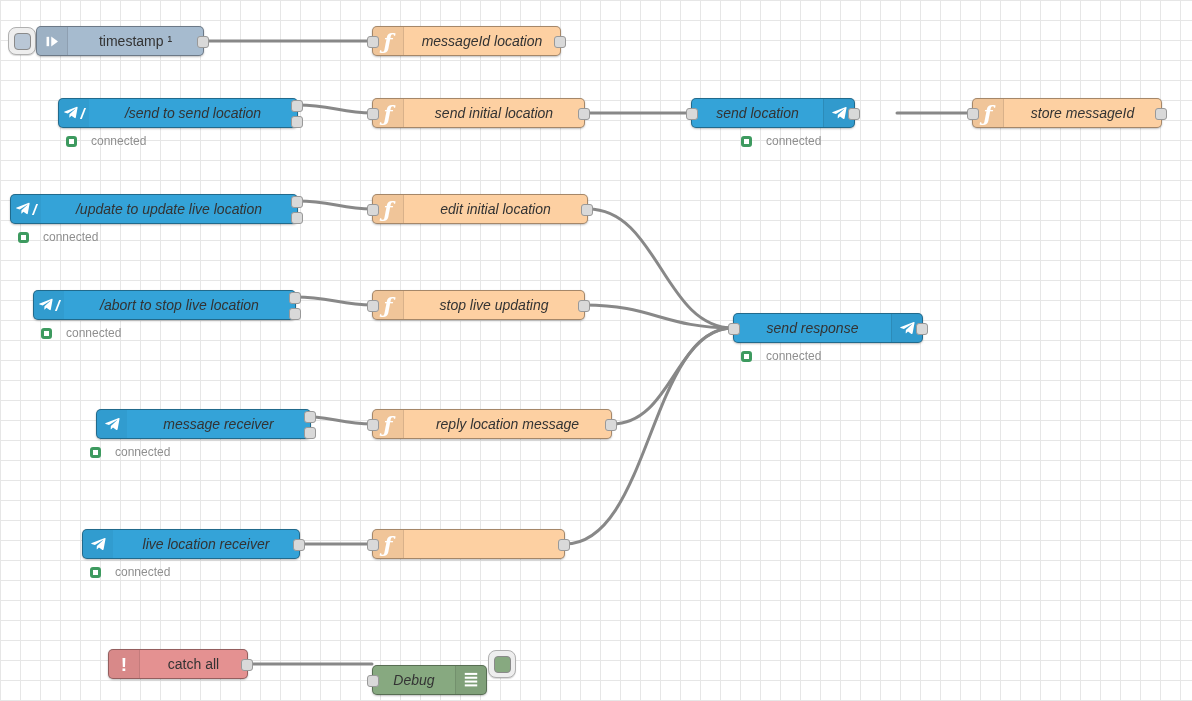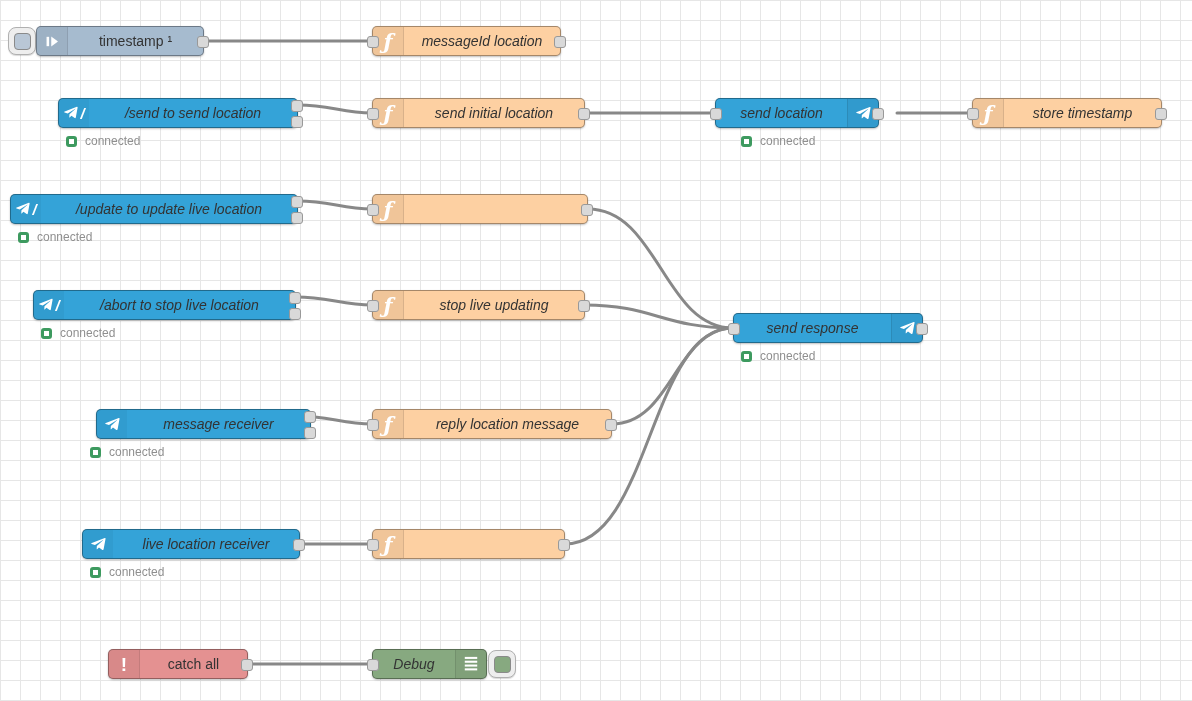--- a/index.html
+++ b/index.html
@@ -19,21 +19,21 @@
     border:1px solid rgba(0,0,0,.35);border-radius:5px;
     display:flex;align-items:stretch;
     box-shadow:0 1px 2px rgba(0,0,0,.25);
     font-style:italic;
   }
   .upright .label{font-style:normal;}
   .n-telegram{background:#34a3d8;}
   .n-func{background:#fdd0a2;}
   .n-inject{background:#a6bbcf;}
   .n-catch{background:#e49191;}
-  .n-debug{background:#87a980;}
+  .n-debug{background:#87a980;margin-top:16px;}
 
   .icon{
     width:30px;flex:0 0 30px;display:flex;align-items:center;justify-content:center;
     background:rgba(0,0,0,.05);color:#fff;
   }
   .icon.left{border-right:1px solid rgba(0,0,0,.10);border-radius:4px 0 0 4px;}
   .icon.right{border-left:1px solid rgba(0,0,0,.10);border-radius:0 4px 4px 0;}
   .icon.flat{background:rgba(0,0,0,.04);border-right:none;}
   .icon .slash{font-weight:700;font-style:italic;font-size:15px;margin-left:1px;color:#fff;}
   .icon .fglyph{font-family:"DejaVu Serif",serif;font-style:italic;font-weight:700;font-size:21px;line-height:1;}
@@ -47,21 +47,21 @@
   .port{
     position:absolute;width:10px;height:10px;box-sizing:content-box;
     background:#d9d9d9;border:1px solid #999;border-radius:3px;z-index:3;
   }
   .port.in{left:-6px;top:9px;}
   .port.out{right:-6px;top:9px;}
   .port.out.top{top:1px;}
   .port.out.bottom{top:17px;}
 
   .status{
-    position:absolute;z-index:2;display:flex;align-items:center;gap:8px;
+    position:absolute;z-index:2;display:flex;align-items:center;gap:14px;
     font-size:12px;color:#8f8f8f;font-style:normal;
   }
   .status .ring{
     width:11px;height:11px;box-sizing:border-box;background:#fff;
     border:3px solid #3d9a5f;border-radius:3px;flex:0 0 11px;
   }
 
   .btn-outer{
     position:absolute;z-index:2;width:28px;height:28px;box-sizing:border-box;
     background:#eee;border:1px solid #b0b0b0;border-radius:8px;
@@ -131,56 +131,57 @@
 
   <div class="node n-func" style="left:372px;top:98px;width:213px">
     <span class="icon left">
         <span class="fglyph">ƒ</span>
       </span>
     <span class="label">send initial location</span>
     <span class="port in"></span>
     <span class="port out"></span>
   </div>
 
-  <div class="node n-telegram" style="left:715px;top:98px;width:164px">
+  <div class="node n-telegram" style="left:691px;top:98px;width:164px">
     <span class="label">send location</span>
     <span class="icon right">
       <svg width="17" height="17" viewBox="0 0 24 24">
           <path fill="#fff" d="M21.9 4.1c.3-1.1-.4-1.6-1.1-1.3L2.6 9.8c-1.2.5-1.2 1.2-.2 1.5l4.6 1.4 10.8-6.8c.5-.3 1-.1.6.2l-8.7 7.9-.3 4.8c.5 0 .7-.2 1-.5l2.3-2.2 4.8 3.5c.9.5 1.5.2 1.7-.8z"></path>
         </svg>
     </span>
     <span class="port in"></span>
     <span class="port out"></span>
   </div>
 
   <div class="node n-func" style="left:972px;top:98px;width:190px">
     <span class="icon left">
         <span class="fglyph">ƒ</span>
       </span>
-    <span class="label">store timestamp</span>
+    <span class="label">store messageId</span>
     <span class="port in"></span>
     <span class="port out"></span>
   </div>
 
   <div class="node n-telegram" style="left:10px;top:194px;width:288px">
     <span class="icon flat">
       <svg width="16" height="16" viewBox="0 0 24 24">
           <path fill="#fff" d="M21.9 4.1c.3-1.1-.4-1.6-1.1-1.3L2.6 9.8c-1.2.5-1.2 1.2-.2 1.5l4.6 1.4 10.8-6.8c.5-.3 1-.1.6.2l-8.7 7.9-.3 4.8c.5 0 .7-.2 1-.5l2.3-2.2 4.8 3.5c.9.5 1.5.2 1.7-.8z"></path>
         </svg>
         <span class="slash">/</span>
     </span>
     <span class="label">/update to update live location</span>
     <span class="port out top"></span>
     <span class="port out bottom"></span>
   </div>
 
   <div class="node n-func" style="left:372px;top:194px;width:216px">
     <span class="icon left">
         <span class="fglyph">ƒ</span>
       </span>
+    <span class="label">edit initial location</span>
     <span class="port in"></span>
     <span class="port out"></span>
   </div>
 
   <div class="node n-telegram" style="left:33px;top:290px;width:263px">
     <span class="icon flat">
       <svg width="16" height="16" viewBox="0 0 24 24">
           <path fill="#fff" d="M21.9 4.1c.3-1.1-.4-1.6-1.1-1.3L2.6 9.8c-1.2.5-1.2 1.2-.2 1.5l4.6 1.4 10.8-6.8c.5-.3 1-.1.6.2l-8.7 7.9-.3 4.8c.5 0 .7-.2 1-.5l2.3-2.2 4.8 3.5c.9.5 1.5.2 1.7-.8z"></path>
         </svg>
         <span class="slash">/</span>

